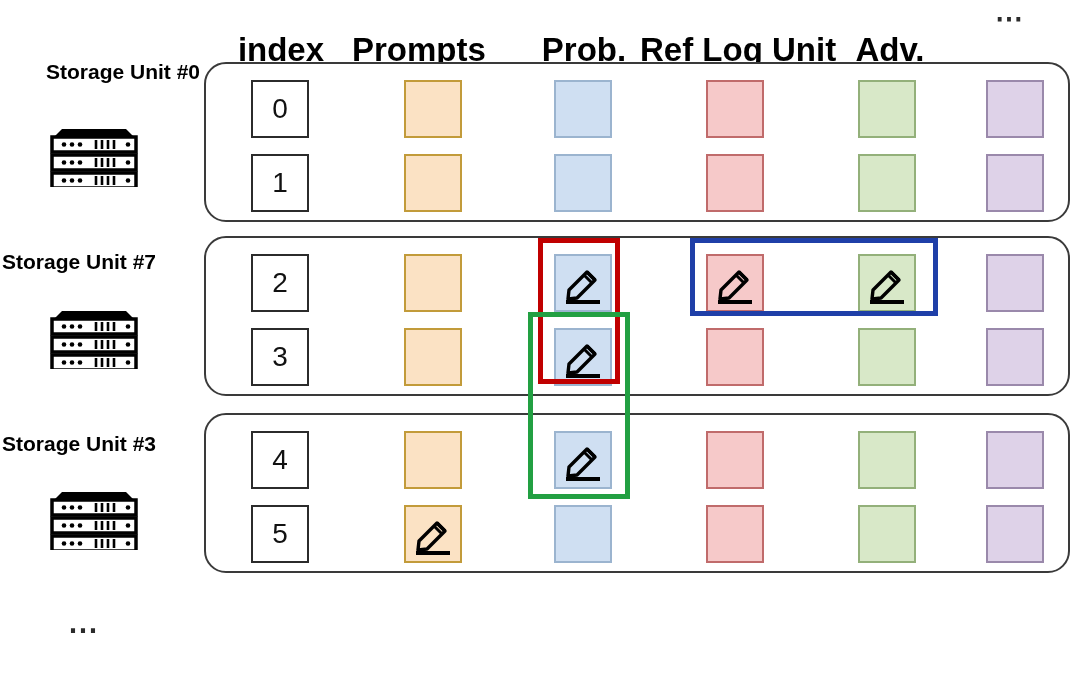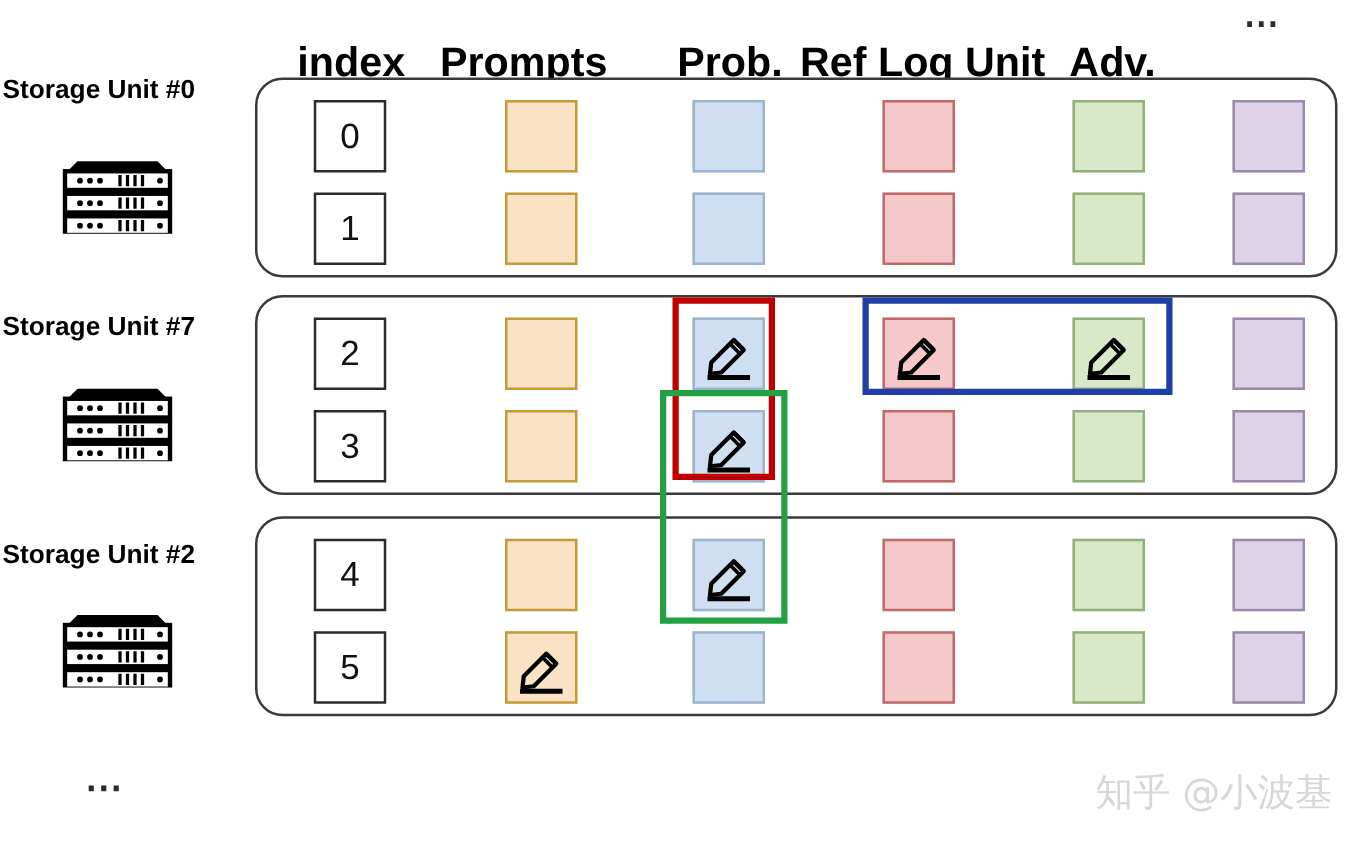--- a/index.html
+++ b/index.html
@@ -156,21 +156,21 @@
 
 <div id="stage">
 
   <div class="col-header" style="left:236px;width:90px;">index</div>
   <div class="col-header" style="left:352px;width:132px;">Prompts</div>
   <div class="col-header" style="left:538px;width:92px;">Prob.</div>
   <div class="col-header" style="left:640px;width:192px;">Ref Log Unit</div>
   <div class="col-header" style="left:850px;width:80px;">Adv.</div>
   <div class="dots-header" style="left:995px;top:2px;">⋯</div>
 
-  <div class="unit-label" style="top:60px;">Storage Unit #0</div>
+  <div class="unit-label" style="top:60px;margin-left:44px;">Storage Unit #0</div>
   <div class="server-icon" style="top:113px;">
     <svg viewBox="0 0 100 74" width="100" height="74">
       <polygon points="18,16 82,16 92,26 8,26" fill="#000"></polygon>
       <rect x="8" y="24" width="84" height="15" fill="#fff" stroke="#000" stroke-width="3.5"></rect>
       <rect x="8" y="42" width="84" height="15" fill="#fff" stroke="#000" stroke-width="3.5"></rect>
       <rect x="8" y="60" width="84" height="15" fill="#fff" stroke="#000" stroke-width="3.5"></rect>
       <g fill="#000">
         <circle cx="20" cy="31.5" r="2.3"></circle>
           <circle cx="28" cy="31.5" r="2.3"></circle>
           <circle cx="36" cy="31.5" r="2.3"></circle>
@@ -292,21 +292,21 @@
         <line x1="28" y1="14" x2="36" y2="22" stroke="#000" stroke-width="3.4"></line>
         <line x1="25" y1="17" x2="33" y2="25" stroke="#000" stroke-width="3"></line>
         <line x1="7" y1="44" x2="41" y2="44" stroke="#000" stroke-width="4"></line>
       </svg>
     </div>
     <div class="cell red" style="left:500px;top:90px;"></div>
     <div class="cell green" style="left:652px;top:90px;"></div>
     <div class="cell purple" style="left:780px;top:90px;"></div>
   </div>
 
-  <div class="unit-label" style="top:432px;">Storage Unit #2</div>
+  <div class="unit-label" style="top:432px;">Storage Unit #3</div>
   <div class="server-icon" style="top:476px;">
     <svg viewBox="0 0 100 74" width="100" height="74">
       <polygon points="18,16 82,16 92,26 8,26" fill="#000"></polygon>
       <rect x="8" y="24" width="84" height="15" fill="#fff" stroke="#000" stroke-width="3.5"></rect>
       <rect x="8" y="42" width="84" height="15" fill="#fff" stroke="#000" stroke-width="3.5"></rect>
       <rect x="8" y="60" width="84" height="15" fill="#fff" stroke="#000" stroke-width="3.5"></rect>
       <g fill="#000">
         <circle cx="20" cy="31.5" r="2.3"></circle>
           <circle cx="28" cy="31.5" r="2.3"></circle>
           <circle cx="36" cy="31.5" r="2.3"></circle>
@@ -366,15 +366,14 @@
     <div class="cell green" style="left:652px;top:90px;"></div>
     <div class="cell purple" style="left:780px;top:90px;"></div>
   </div>
 
   <div class="hl red-hl" style="left:538px;top:238px;width:82px;height:146px;"></div>
   <div class="hl green-hl" style="left:528px;top:312px;width:102px;height:187px;"></div>
   <div class="hl blue-hl" style="left:690px;top:238px;width:248px;height:78px;"></div>
 
   <div class="dots-left">⋯</div>
 
-  <div class="watermark">知乎 @小波基</div>
 
 </div>
 
 </body></html>

